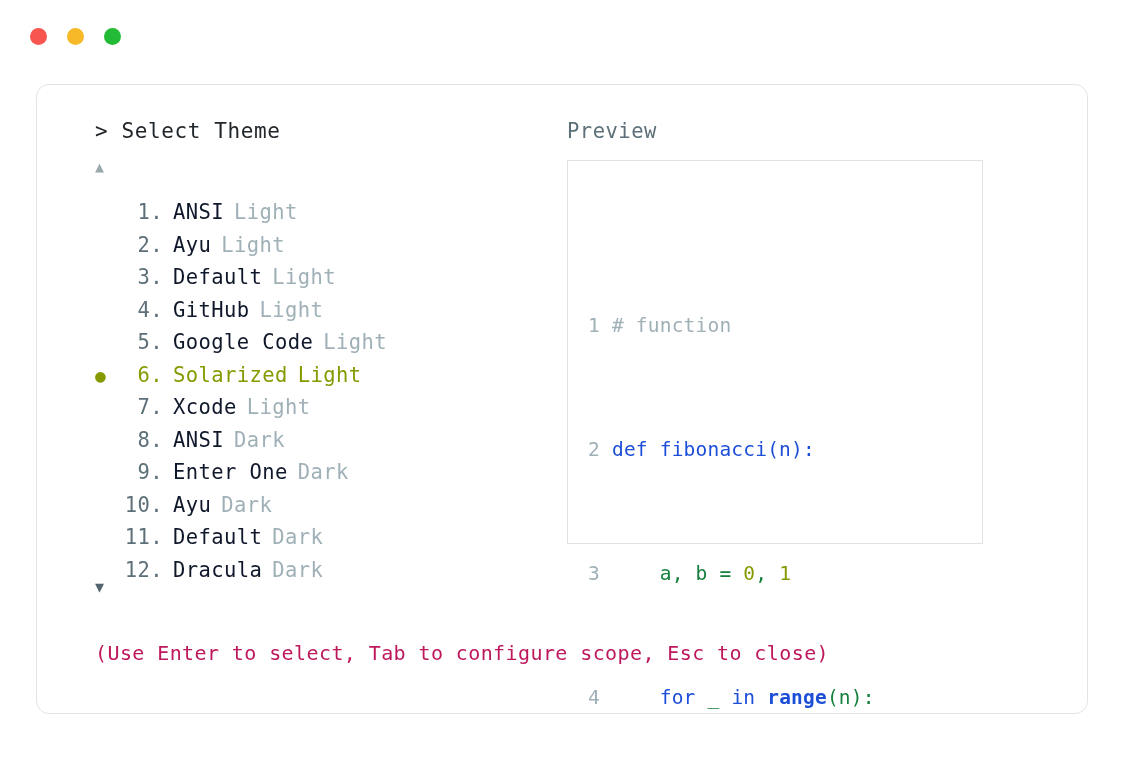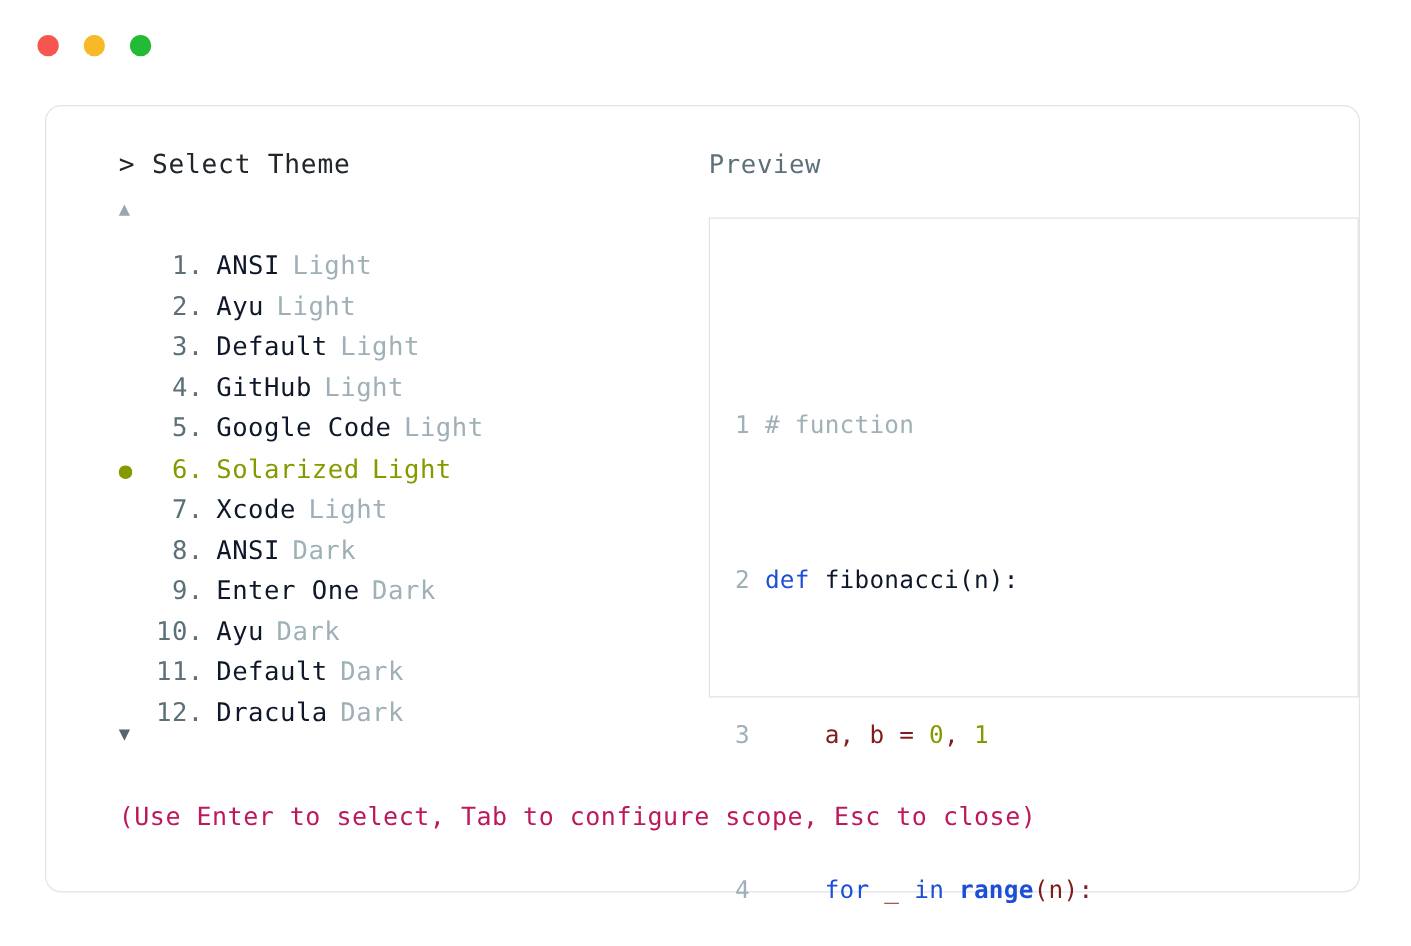--- a/index.html
+++ b/index.html
@@ -134,48 +134,48 @@
 
   
   .right-col {
     flex: 1 1 auto;
     padding-left: 30px;
   }
   .preview-label {
     font-size: 20.5px;
     color: #5d7079;
     letter-spacing: 0.5px;
-    margin-bottom: 32px;
+    margin-bottom: 18px;
     line-height: 1.0;
   }
   .preview-box {
-    width: 520px;
+    width: 416px;
     height: 384px;
     border: 1.5px solid #dfe3e5;
     background: #ffffff;
     padding: 56px 0 0 18px;
   }
 
   .code {
     font-size: 19.5px;
     line-height: 31px;
     white-space: pre;
     letter-spacing: 0.2px;
   }
   .code-line { white-space: pre; }
   .ln {
     color: #9fb0b7;
     display: inline-block;
     width: 14px;
     text-align: right;
   }
-  .tok-plain   { color: #7f1d1d; }
+  .tok-plain   { color: #15803d; }
   .tok-comment { color: #9fb0b7; }
   .tok-kw      { color: #1d4ed8; }
-  .tok-fn      { color: #0f172a; }
+  .tok-fn      { color: #1d4ed8; }
   .tok-builtin { color: #1d4ed8; font-weight: bold; }
   .tok-num     { color: #869a00; }
 
   
   .footer-hint {
     position: absolute;
     left: 58px;
     bottom: 48px;
     font-size: 20px;
     color: #be185d;

